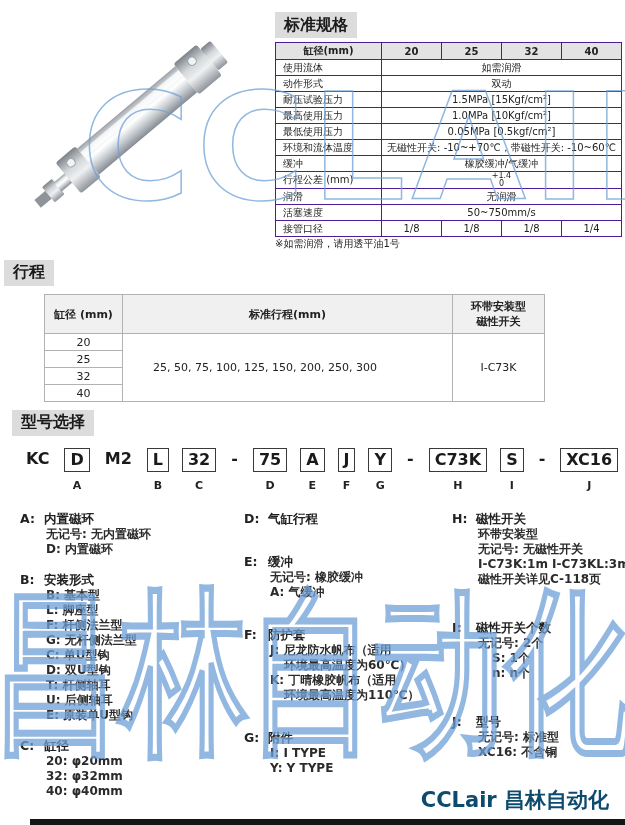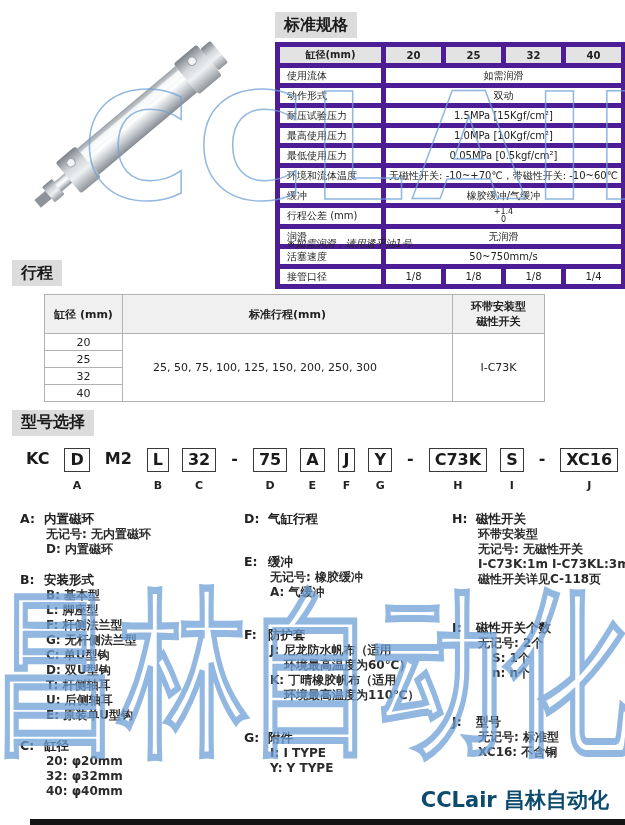--- a/index.html
+++ b/index.html
@@ -12,32 +12,32 @@
   .wm-top{left:82px;top:62px;font-size:148px;letter-spacing:6px;}
   .wm-bottom{left:-8px;top:555px;font-size:178px;transform:scaleX(0.72);transform-origin:left center;}
 
   
   .photo{position:absolute;left:8px;top:8px;width:258px;height:240px;z-index:1;}
 
   
   .sec-title{position:absolute;z-index:2;background:#dcdcdc;color:#1a1a1a;font-weight:bold;
              font-size:16px;padding:3px 9px;line-height:20px;}
   .t-spec{left:275px;top:12px;}
-  .t-stroke{left:12px;top:260px;}
+  .t-stroke{left:4px;top:260px;font-family:Liberation Mono, monospace;}
   .t-model{left:12px;top:410px;font-family:Liberation Mono, monospace;}
 
   
   #specTable{position:absolute;left:275px;top:42px;width:346px;border-collapse:collapse;
              table-layout:fixed;font-size:10px;z-index:2;background:rgba(255,255,255,0.55);}
-  #specTable th,#specTable td{border:5px solid #4c1d95;height:15px;padding:0 2px;
+  #specTable th,#specTable td{border:1px solid #4c1d95;height:15px;padding:0 2px;
              text-align:center;font-weight:normal;overflow:hidden;white-space:nowrap;}
   #specTable thead th{background:#e3e3e3;font-weight:bold;height:16px;}
   #specTable td.lbl{text-align:left;padding-left:7px;}
   .tol{display:inline-flex;flex-direction:column;font-size:8px;line-height:8px;vertical-align:middle;}
-  .spec-note{position:absolute;left:287px;top:237px;font-size:10px;z-index:2;font-style:italic;}
+  .spec-note{position:absolute;left:275px;top:237px;font-size:10px;z-index:2;}
 
   
   #strokeTable{position:absolute;left:44px;top:294px;width:500px;border-collapse:collapse;
                table-layout:fixed;font-size:11px;z-index:2;background:rgba(255,255,255,0.55);}
   #strokeTable th,#strokeTable td{border:1px solid #b2b2b2;text-align:center;font-weight:normal;}
   #strokeTable thead th{background:#f0f0f0;font-weight:bold;height:36px;line-height:15px;}
   #strokeTable tbody td{height:14px;}
   #strokeTable td.stroke-val{text-align:left;padding-left:30px;}
 
   

